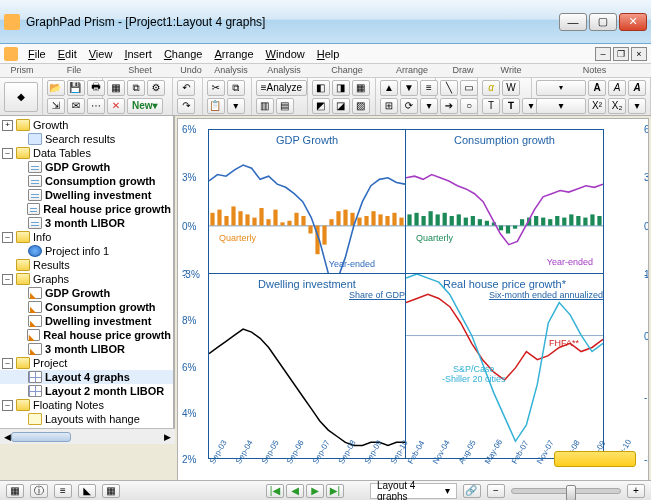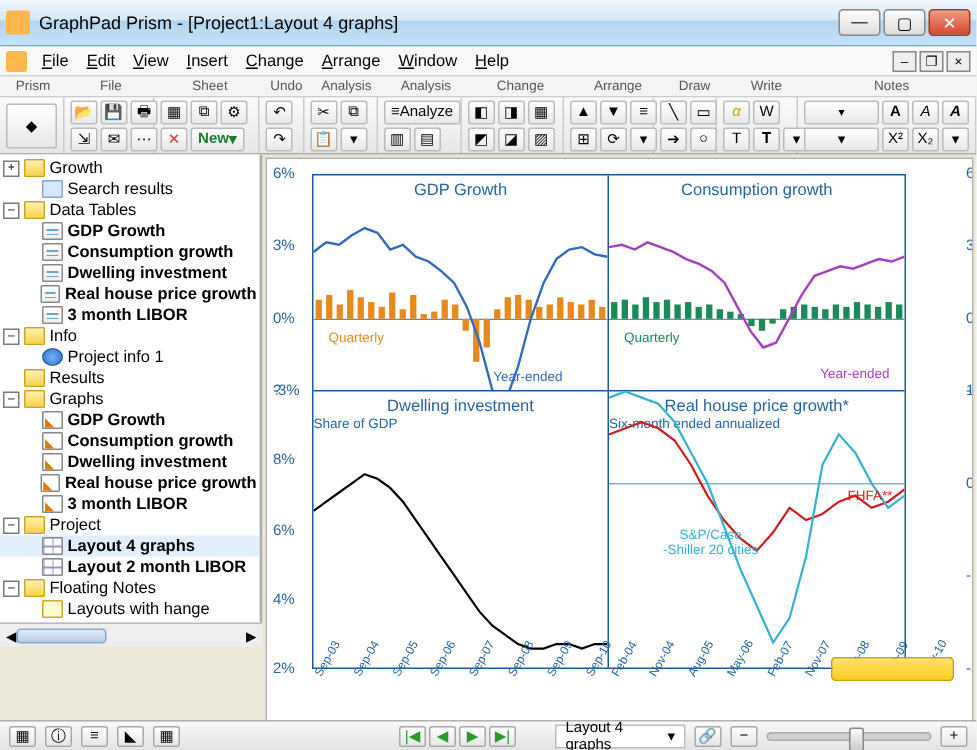--- a/index.html
+++ b/index.html
@@ -1,19 +1,19 @@
 <!DOCTYPE html>
 <html><head>
 <meta charset="utf-8">
 <style>
 * { box-sizing: border-box; margin: 0; padding: 0; }
 body { font-family: Tahoma, Arial, sans-serif; font-size: 11px; background: #ece9d8; width: 651px; height: 500px; overflow: hidden; position: relative; }
 
 
-.titlebar { height: 31px; background: linear-gradient(180deg, #f0f7fd 0%, #d5e8f6 45%, #b0d5ef 46%, #c7e2f5 100%); border-bottom: 1px solid #6fa8d1; display: flex; align-items: center; padding: 0 4px; }
+.titlebar { height: 44px; background: linear-gradient(180deg, #f0f7fd 0%, #d5e8f6 45%, #b0d5ef 46%, #c7e2f5 100%); border-bottom: 1px solid #6fa8d1; display: flex; align-items: center; padding: 0 4px; }
 .titlebar .appicon { width: 16px; height: 16px; margin-right: 6px; background: #ffb74d; border-radius: 2px; }
 .titlebar .title { flex: 1; color: #000; font-size: 12px; }
 .winbtns { display: flex; gap: 2px; }
 .winbtn { width: 28px; height: 18px; border-radius: 3px; border: 1px solid #888; background: linear-gradient(#fdfdfd,#dcdcdc); display: flex; align-items: center; justify-content: center; font-size: 11px; }
 .winbtn.close { background: linear-gradient(#f29a87,#d9462a); border-color: #a8341d; color: #fff; }
 
 
 .menubar { height: 20px; background: #f9f9f9; border-bottom: 1px solid #ccc; display: flex; align-items: center; padding: 0 4px; }
 .menubar .mitem { padding: 2px 6px; cursor: default; }
 .menubar .mitem u { text-decoration: underline; }
@@ -63,21 +63,21 @@
 .axis-left, .axis-right { position: absolute; font-size: 10px; color: #2464a8; }
 .axis-left  { left: 4px; }
 .axis-right { right: 4px; }
 .axis-tick  { position: absolute; transform: translateY(-50%); }
 .cell { position: absolute; }
 .cell.tl { left: 0; top: 0;   width: 50%; height: 44%; border-right: 1px solid #1a5a9c; border-bottom: 1px solid #1a5a9c; }
 .cell.tr { right: 0; top: 0; width: 50%; height: 44%; border-bottom: 1px solid #1a5a9c; }
 .cell.bl { left: 0; bottom: 0; width: 50%; height: 56%; border-right: 1px solid #1a5a9c; }
 .cell.br { right: 0; bottom: 0; width: 50%; height: 56%; }
 .ctitle { text-align: center; color: #2464a8; font-size: 11px; padding-top: 4px; }
-.csub  { text-align: left; color: #2464a8; font-size: 9px; }
+.csub  { text-align: right; color: #2464a8; font-size: 9px; text-decoration: underline; }
 .xlabels { position: absolute; top: 342px; left: 30px; width: 396px; display: flex; font-size: 8px; color: #2464a8; }
 .xlabels span { flex: 1; text-align: center; transform: rotate(-60deg); transform-origin: top left; white-space: nowrap; }
 .xlabels.half { width: 198px; }
 .xlabels.h2 { left: 228px; }
 
 svg.mini { position: absolute; left: 0; top: 0; width: 100%; height: 100%; }
 .annot { position: absolute; font-size: 9px; }
 
 
 .sidescroll { height: 16px; background: #eee; border-top: 1px solid #bbb; display: flex; align-items: center; padding: 0 4px; }
@@ -533,21 +533,21 @@
       </div>
 
       <div class="cell br">
         <div class="ctitle">Real house price growth*</div>
         <div class="csub">Six-month ended annualized</div>
         <svg class="mini" viewBox="0 0 200 185" preserveAspectRatio="none">
           <line x1="0" y1="62" x2="200" y2="62" stroke="#1a5a9c" stroke-width="0.5"></line>
           <polyline id="fhfa-line" fill="none" stroke="#d21c1c" stroke-width="1.5" points="0,28.77777777777777 11.11111111111111,24.666666666666657 22.22222222222222,20.55555555555557 33.33333333333333,24.666666666666657 44.44444444444444,32.888888888888886 55.55555555555556,49.33333333333334 66.66666666666666,69.88888888888889 77.77777777777779,86.33333333333333 88.88888888888889,98.66666666666667 100,106.88888888888889 111.11111111111111,94.55555555555556 122.22222222222223,78.11111111111111 133.33333333333331,86.33333333333333 144.44444444444443,82.22222222222221 155.55555555555557,74 166.66666666666669,69.88888888888889 177.77777777777777,78.11111111111111 188.88888888888889,74 200,65.77777777777777"></polyline>
           <polyline id="cs-line" fill="none" stroke="#33b1d6" stroke-width="1.5" points="0,4.111111111111114 11.11111111111111,0 22.22222222222222,4.111111111111114 33.33333333333333,8.2222222222222 44.44444444444444,20.55555555555557 55.55555555555556,41.111111111111114 66.66666666666666,61.66666666666667 77.77777777777779,90.44444444444446 88.88888888888889,119.22222222222221 100,143.88888888888889 111.11111111111111,168.55555555555554 122.22222222222223,152.11111111111111 133.33333333333331,111 144.44444444444443,49.33333333333334 155.55555555555557,28.77777777777777 166.66666666666669,41.111111111111114 177.77777777777777,61.66666666666667 188.88888888888889,78.11111111111111 200,69.88888888888889"></polyline>
         </svg>
-        <div class="annot" style="right:8px;top:64px;color:#d21c1c">FHFA**</div>
+        <div class="annot" style="right:24px;top:64px;color:#d21c1c">FHFA**</div>
         <div class="annot" style="left:36px;top:90px;color:#33b1d6;white-space:pre;text-align:center">S&amp;P/Case
 -Shiller 20 cities</div>
       </div>
     </div>
 
     <div class="xlabels half" id="xbl">
         <span>Sep-03</span>
         <span>Sep-04</span>
         <span>Sep-05</span>
         <span>Sep-06</span>

